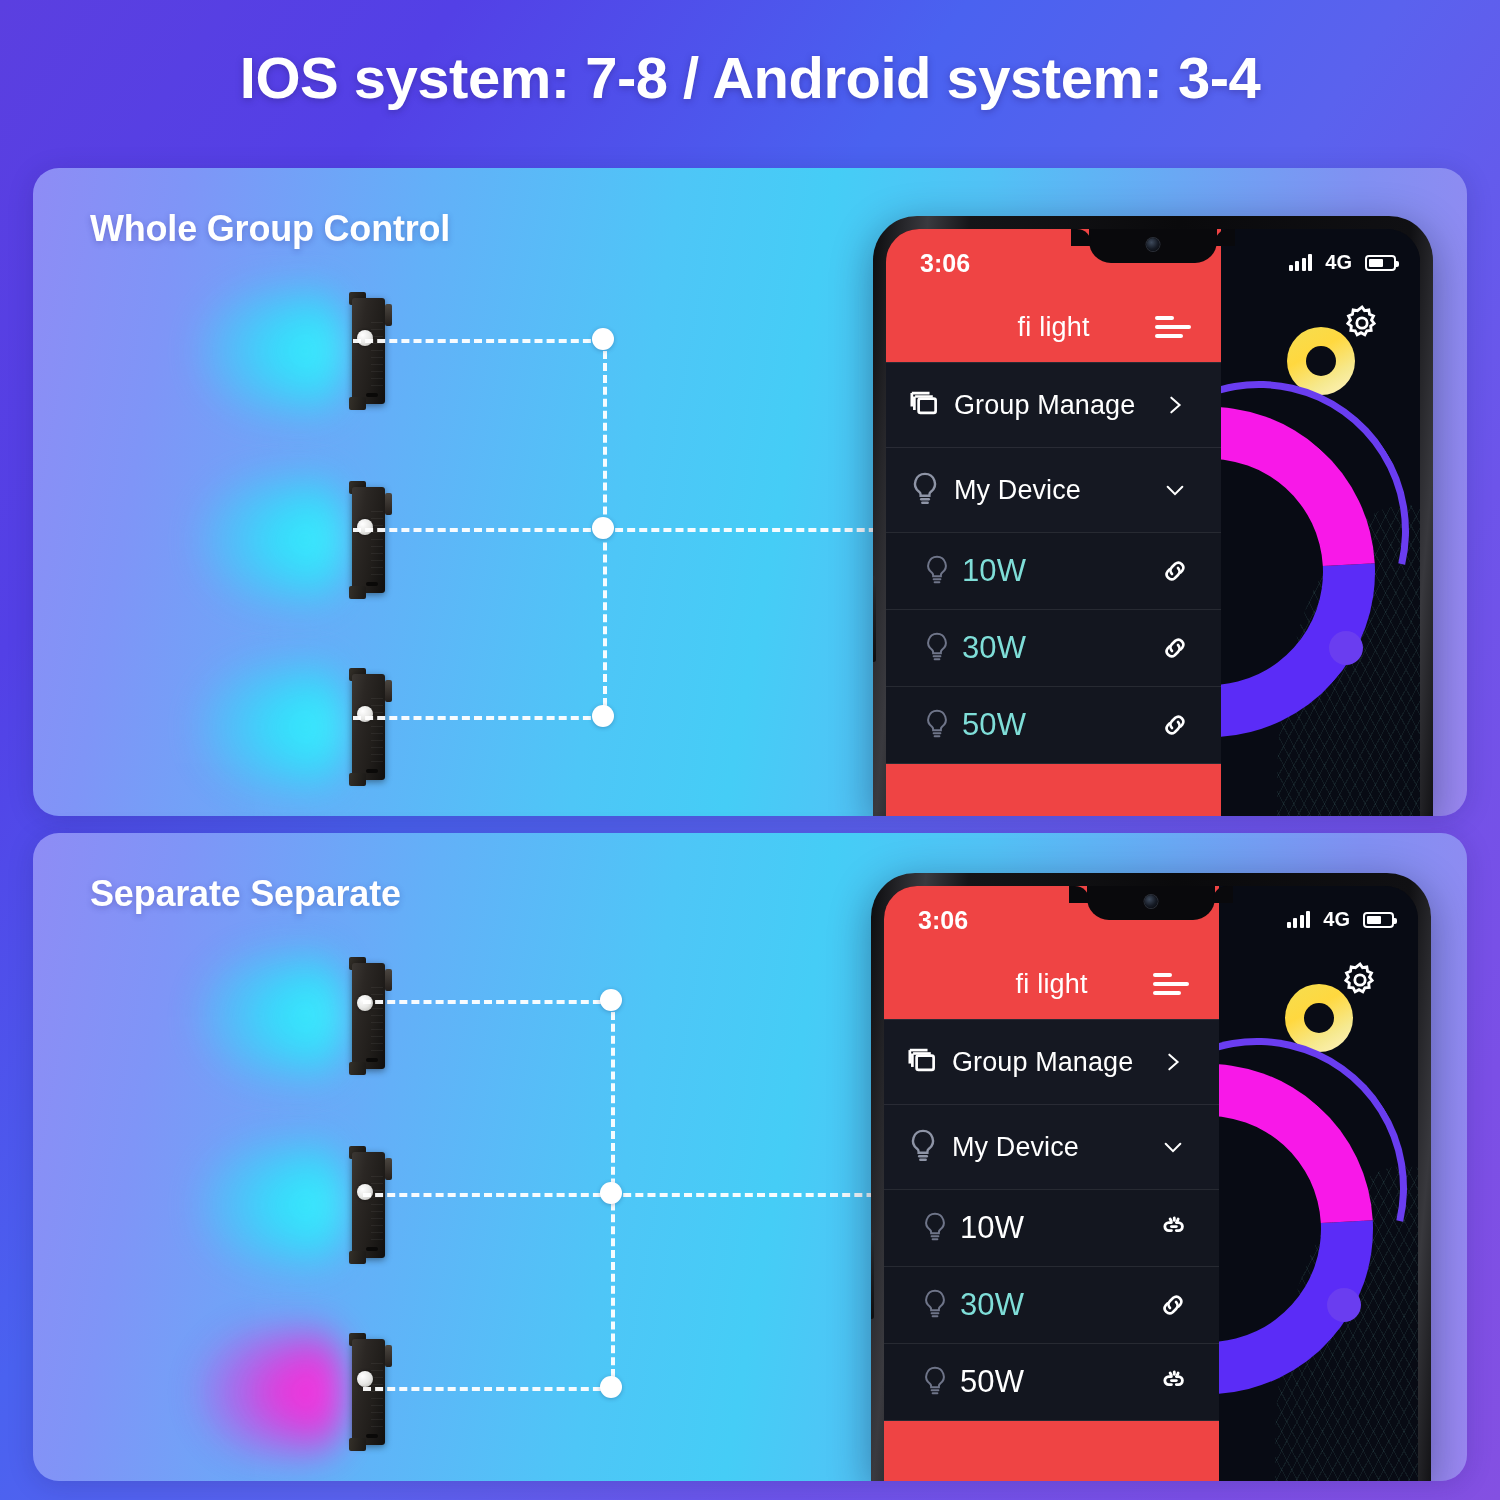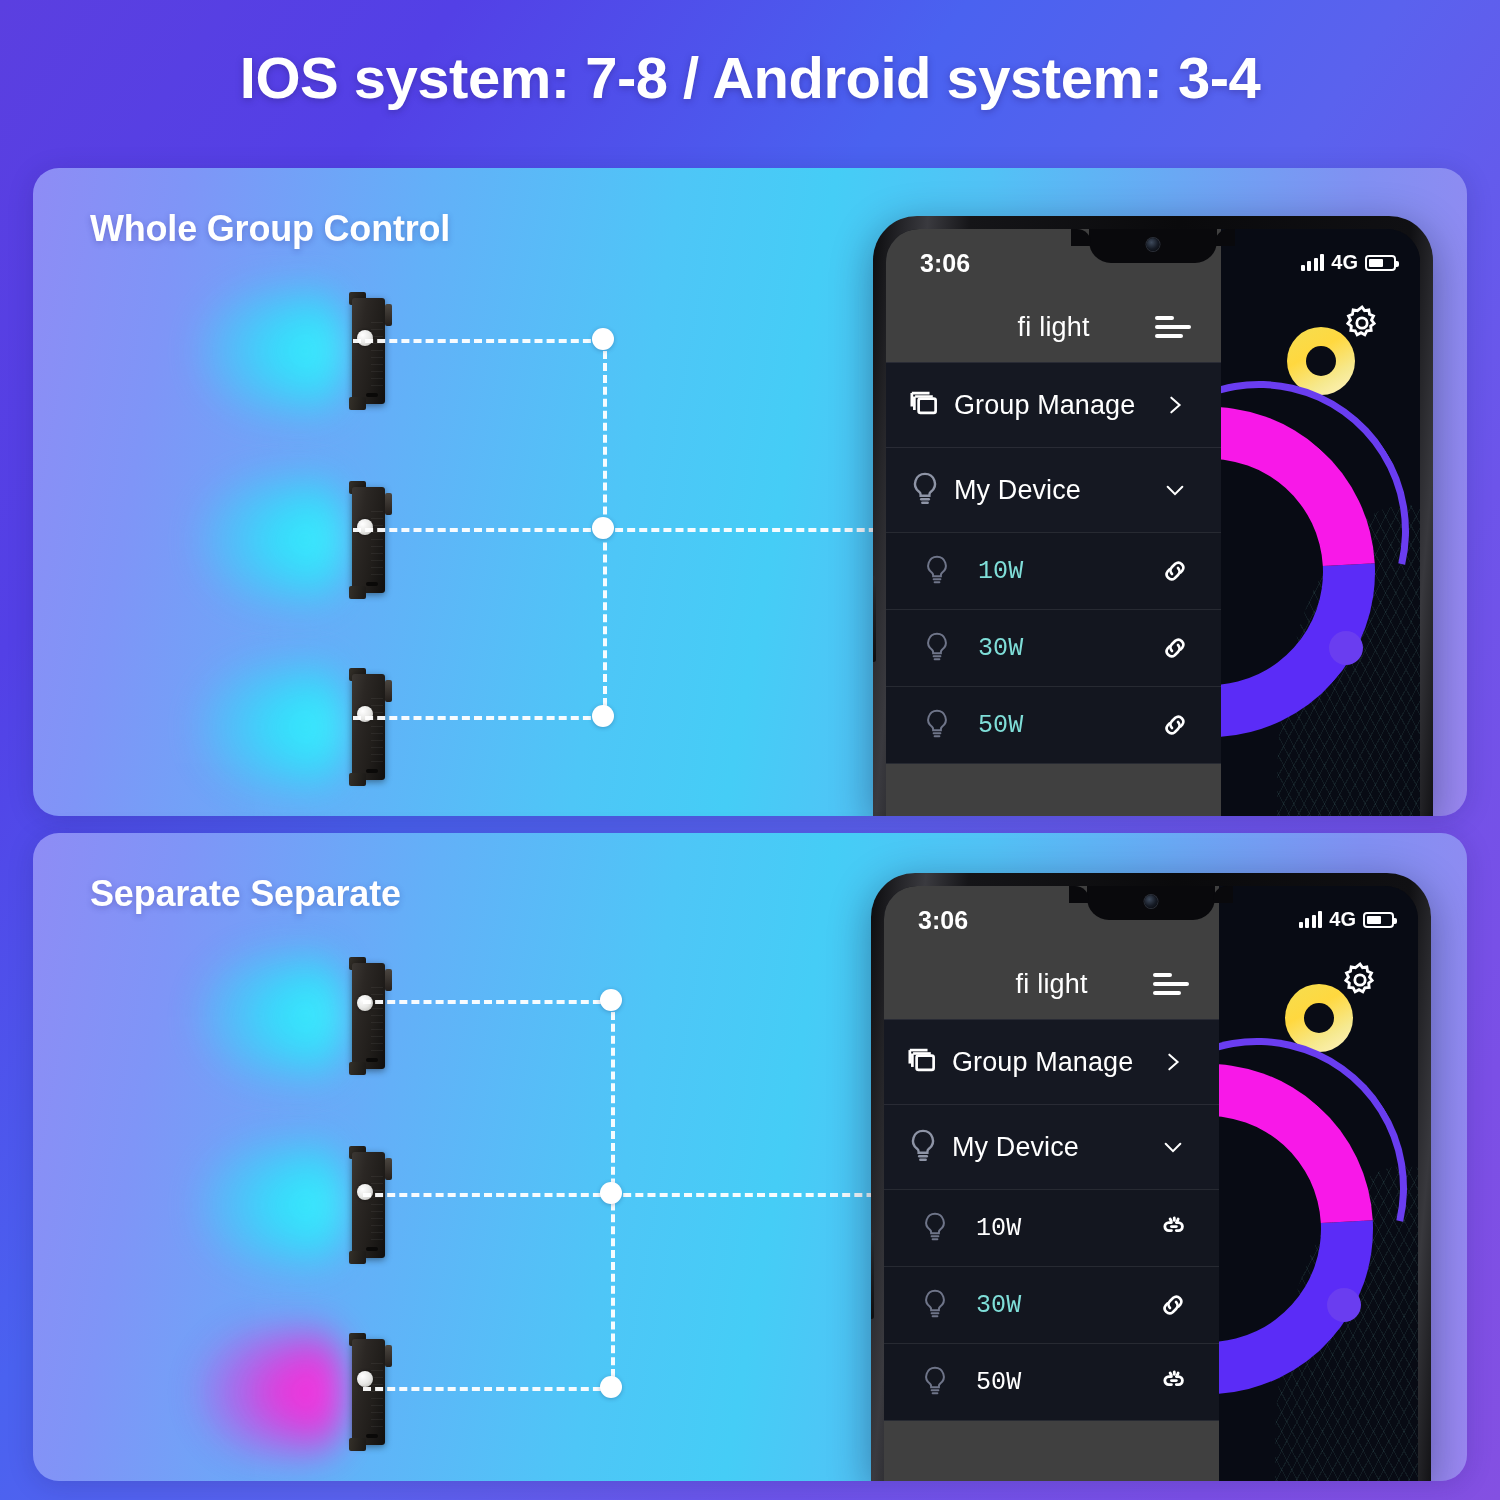--- a/index.html
+++ b/index.html
@@ -215,21 +215,21 @@
     width: 13px; height: 13px;
     border-radius: 50%;
     background: radial-gradient(circle at 38% 34%, #3e4a5c 0%, #151a24 55%, #05070b 100%);
     box-shadow: 0 0 0 1px #2b2f38;
   }
 
   
   .app-left {
     position: relative;
     width: 62.8%;
-    background: #404040;
+    background: #ef4444;
     z-index: 10;
   }
   .app-right {
     position: relative;
     flex: 1;
     background: #080b14;
     overflow: hidden;
     z-index: 10;
   }
 
@@ -246,21 +246,21 @@
     left: 34px; top: 20px;
     font-size: 25px;
     font-weight: bold;
     color: #ffffff;
   }
   .status-right {
     position: absolute;
     right: 24px; top: 22px;
     display: flex;
     align-items: center;
-    gap: 7px;
+    gap: 13px;
   }
   .sig-bars { display: flex; align-items: flex-end; gap: 2.5px; height: 17px; }
   .sig-bars i { width: 4px; background: #ffffff; border-radius: 1px; display: block; }
   .sig-bars i:nth-child(1) { height: 6px; }
   .sig-bars i:nth-child(2) { height: 10px; }
   .sig-bars i:nth-child(3) { height: 13px; }
   .sig-bars i:nth-child(4) { height: 17px; }
   .net-label { font-size: 20px; font-weight: bold; color: #fff; }
   .battery {
     position: relative;
@@ -339,21 +339,21 @@
   }
   .list-row.sub { height: 78px; padding-left: 36px; background: #13161f; }
   .row-icon { width: 46px; flex: 0 0 46px; display: flex; align-items: center; }
   .row-icon.small { width: 40px; flex: 0 0 40px; }
   .row-label {
     flex: 1;
     font-size: 27px;
     color: #ffffff;
     letter-spacing: 0.1px;
   }
-  .row-label.sub  { font-size: 25px; margin-left: 16px; font-family: Liberation Mono, monospace; }
+  .row-label.sub  { font-size: 31px; margin-left: 0; }
   .row-label.teal { color: #7fded8; }
   .row-right { width: 40px; display: flex; justify-content: center; align-items: center; }
 
   
   .viz-ring {
     position: absolute;
     left: 50%; top: 98px;
     transform: translateX(-50%);
     width: 68px; height: 68px;
     border-radius: 50%;

